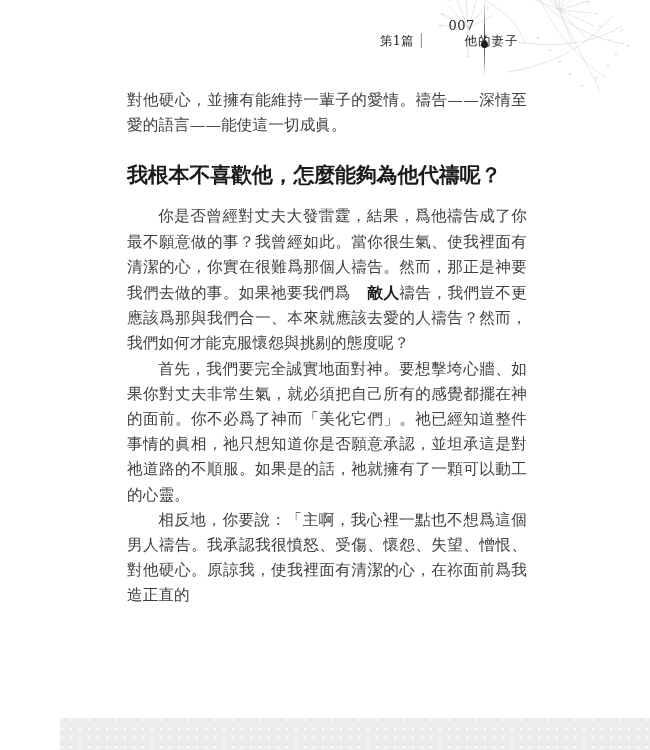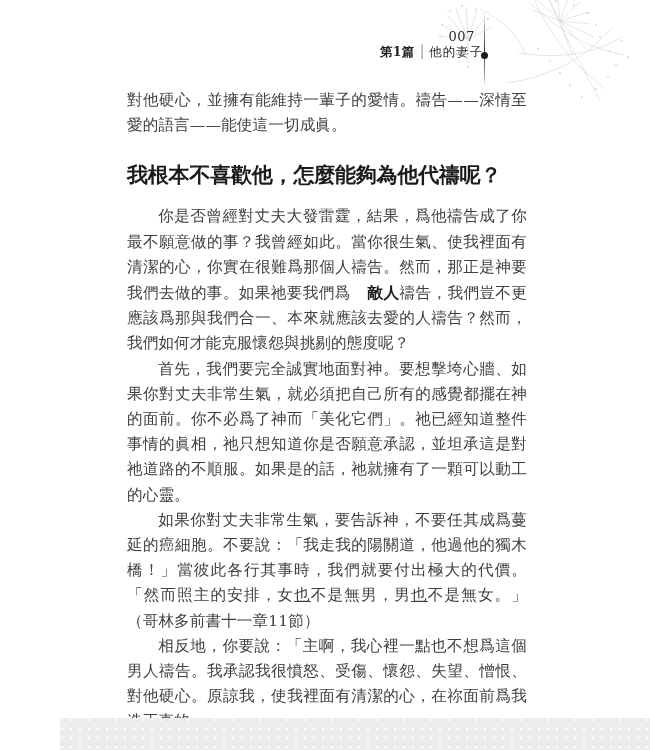--- a/index.html
+++ b/index.html
@@ -14,21 +14,21 @@
     position: relative;
     overflow: hidden;
     font-family: "DejaVu Serif", "Liberation Serif", serif;
     color: #3a3a3a;
     -webkit-font-smoothing: antialiased;
   }
 
   
   #page-header {
     position: absolute;
-    top: 11px;
+    top: 0;
     left: 380px;
     width: 270px;
     height: 90px;
   }
 
   
   #header-decoration {
     position: absolute;
     top: -14px;
     left: 30px;
@@ -77,28 +77,28 @@
     position: absolute;
     left: 0;
     top: 33px;
     width: 95px;
     text-align: right;
     white-space: nowrap;
     font-family: "DejaVu Serif", "Liberation Serif", serif;
     font-size: 12.5px;
     color: #1f1f1f;
   }
-  #header-breadcrumb .crumb-part { letter-spacing: 0.3px; font-weight: bold; }
+  #header-breadcrumb .crumb-part { letter-spacing: 0.3px; }
   #header-breadcrumb .crumb-sep {
     display: inline-block;
     margin: 0 3px 0 4px;
     color: #8c8c8c;
     font-weight: 300;
   }
-  #header-breadcrumb .crumb-title { letter-spacing: 1px; }
+  #header-breadcrumb .crumb-title { letter-spacing: 1px; margin-left: 36px; }
 
   
   #content {
     position: absolute;
     left: 127px;
     top: 88px;
     width: 400px;
   }
 
   .body-paragraph {
@@ -232,18 +232,17 @@
 
 <div id="content">
 
   <p class="body-paragraph">對他硬心，並擁有能維持一輩子的愛情。禱告——深情至愛的語言——能使這一切成眞。</p>
 
   <h2 class="section-heading">我根本不喜歡他，怎麼能夠為他代禱呢？</h2>
 
   <div id="paragraph-list">
       <p class="body-paragraph indent"><span>你是否曾經對丈夫大發雷霆，結果，爲他禱告成了你最不願意做的事？我曾經如此。當你很生氣、使我裡面有清潔的心，你實在很難爲那個人禱告。然而，那正是神要我們去做的事。如果祂要我們爲</span><em class="bold-emphasis">敵人</em><span>禱告，我們豈不更應該爲那與我們合一、本來就應該去愛的人禱告？然而，我們如何才能克服懷怨與挑剔的態度呢？</span></p>
       <p class="body-paragraph indent"><span>首先，我們要完全誠實地面對神。要想擊垮心牆、如果你對丈夫非常生氣，就必須把自己所有的感覺都擺在神的面前。你不必爲了神而「美化它們」。祂已經知道整件事情的眞相，祂只想知道你是否願意承認，並坦承這是對祂道路的不順服。如果是的話，祂就擁有了一顆可以動工的心靈。</span></p>
-      <p class="body-paragraph indent"><span>如果你對丈夫非常生氣，要告訴神，不要任其成爲蔓延的癌細胞。不要說：「我走我的陽關道，他過他的獨木橋！」當彼此各行其事時，我們就要付出極大的代價。「然而照主的安排，女</span><em class="underline-emphasis">也</em><span>不是無男，男</span><em class="underline-emphasis">也</em><span>不是無女。」（哥林多前書十一章11節）</span></p>
       <p class="body-paragraph indent"><span>相反地，你要說：「主啊，我心裡一點也不想爲這個男人禱告。我承認我很憤怒、受傷、懷怨、失望、憎恨、對他硬心。原諒我，使我裡面有清潔的心，在祢面前爲我造正直的</span></p>
     </div>
 </div>
 
 <div id="footer-band"></div>
 
 </body></html>

